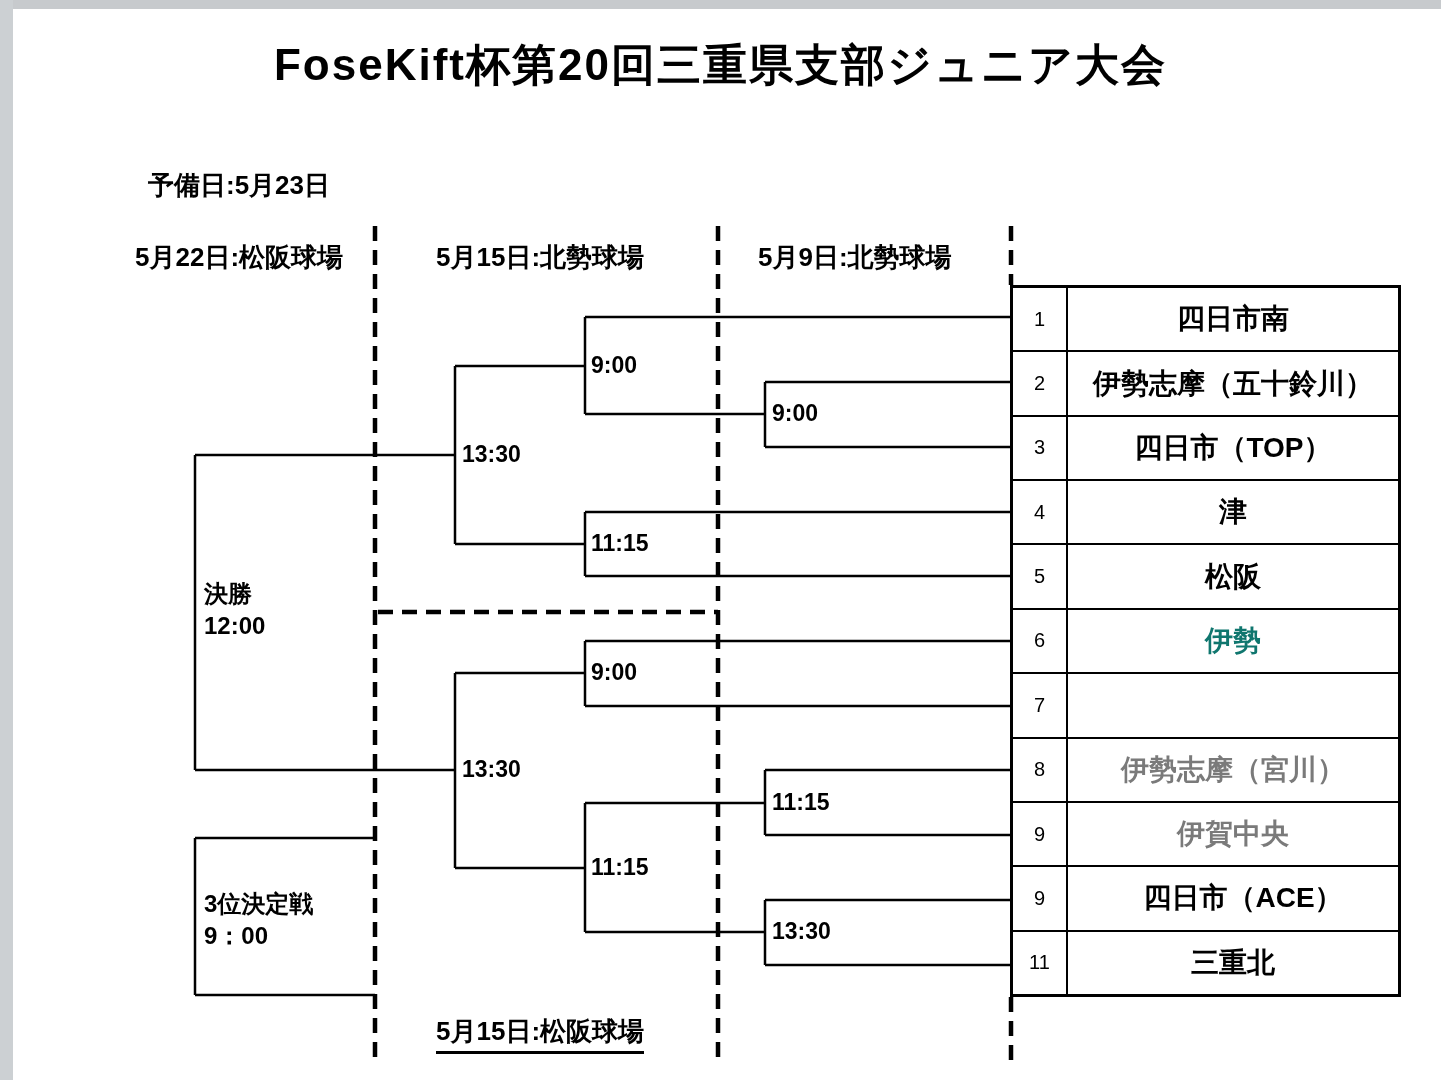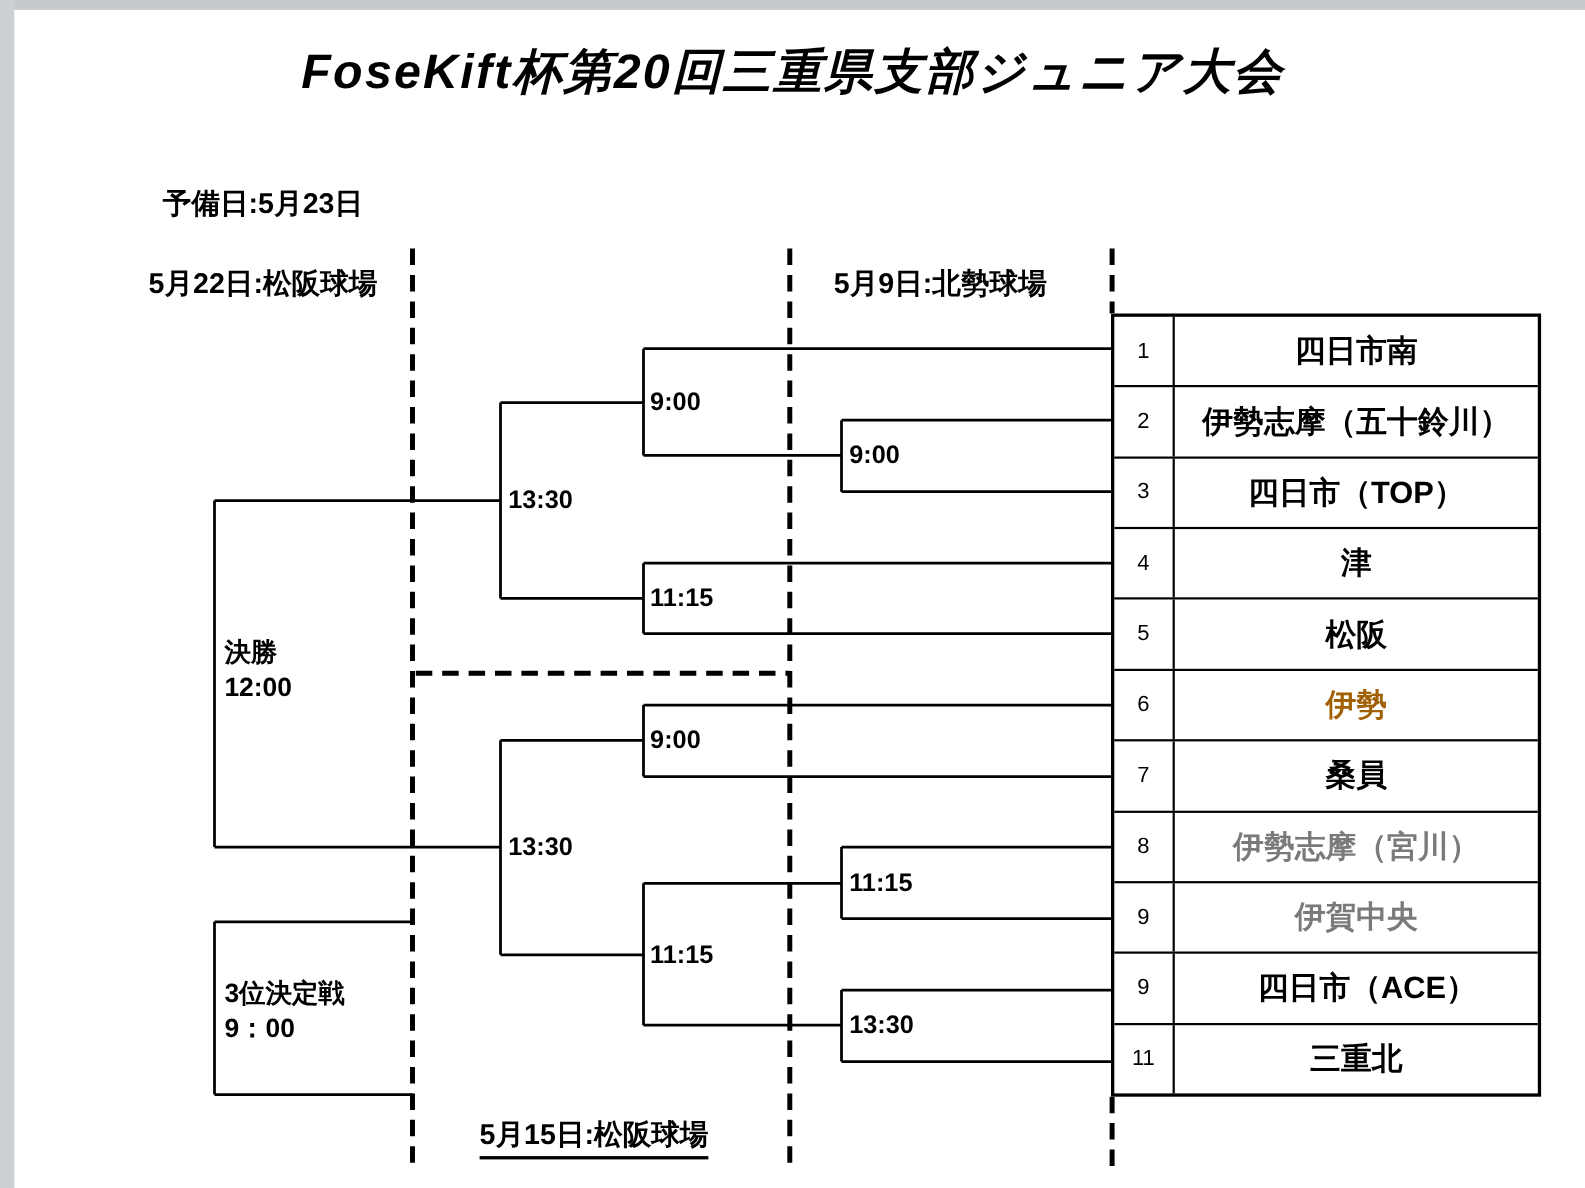--- a/index.html
+++ b/index.html
@@ -9,21 +9,20 @@
     background: #ffffff; overflow: hidden; color: #000;
     font-family: "Liberation Sans", "DejaVu Sans", sans-serif;
   }
   .edge-top  { position: absolute; top: 0; left: 0; width: 100%; height: 9px;  background: #c7cacd; }
   .edge-left { position: absolute; top: 0; left: 0; width: 13px; height: 100%; background: #ccd0d3; }
 
   .title {
     position: absolute; top: 36px; left: 0; width: 100%;
     text-align: center; font-size: 44px; font-weight: bold; letter-spacing: 2px;
     white-space: nowrap;
-    font-style: italic;
   }
 
   .lbl { position: absolute; font-weight: bold; white-space: nowrap; }
   .reserve      { top: 168px;  left: 148px; font-size: 26px; }
   .col0         { top: 240px;  left: 135px; font-size: 26px; }
   .col1         { top: 240px;  left: 436px; font-size: 26px; }
   .col2         { top: 240px;  left: 758px; font-size: 26px; }
   .bottom-venue { top: 1014px; left: 436px; font-size: 26px; border-bottom: 3px solid #000; padding-bottom: 2px; }
 
   .time { font-size: 23px; }
@@ -65,20 +64,21 @@
 
 <div class="page">
   <div class="edge-top"></div>
   <div class="edge-left"></div>
 
   <div class="title">FoseKift杯第20回三重県支部ジュニア大会</div>
 
   <div class="lbl reserve">予備日:5月23日</div>
 
   <div class="lbl col0">5月22日:松阪球場</div>
+  <div class="lbl col1">5月15日:北勢球場</div>
   <div class="lbl col2">5月9日:北勢球場</div>
 
   <svg class="bracket" width="1441" height="1080" viewBox="0 0 1441 1080">
 
     <path fill="none" stroke="#000000" stroke-width="2.5" d="
       M1010 317H585 M1010 382H765 M1010 447H765 M765 382V447 M765 414H585
       M585 317V414 M585 366H455
       M1010 512H585 M1010 576H585 M585 512V576 M585 544H455
       M455 366V544 M455 455H195
       M1010 641H585 M1010 706H585 M585 641V706 M585 673H455
@@ -131,25 +131,24 @@
     <div class="team-row">
       <div class="seed">4</div>
       <div class="tname" style="color: rgb(0, 0, 0);">津</div>
     </div>
     <div class="team-row">
       <div class="seed">5</div>
       <div class="tname" style="color: rgb(0, 0, 0);">松阪</div>
     </div>
     <div class="team-row">
       <div class="seed">6</div>
-      <div class="tname" style="color: #a16207;">伊勢</div>
+      <div class="tname" style="color: #0f766e;">伊勢</div>
     </div>
     <div class="team-row">
       <div class="seed">7</div>
-      <div class="tname" style="color: rgb(0, 0, 0);">桑員</div>
     </div>
     <div class="team-row">
       <div class="seed">8</div>
       <div class="tname" style="color: rgb(122, 122, 122);">伊勢志摩（宮川）</div>
     </div>
     <div class="team-row">
       <div class="seed">9</div>
       <div class="tname" style="color: rgb(122, 122, 122);">伊賀中央</div>
     </div>
     <div class="team-row">

